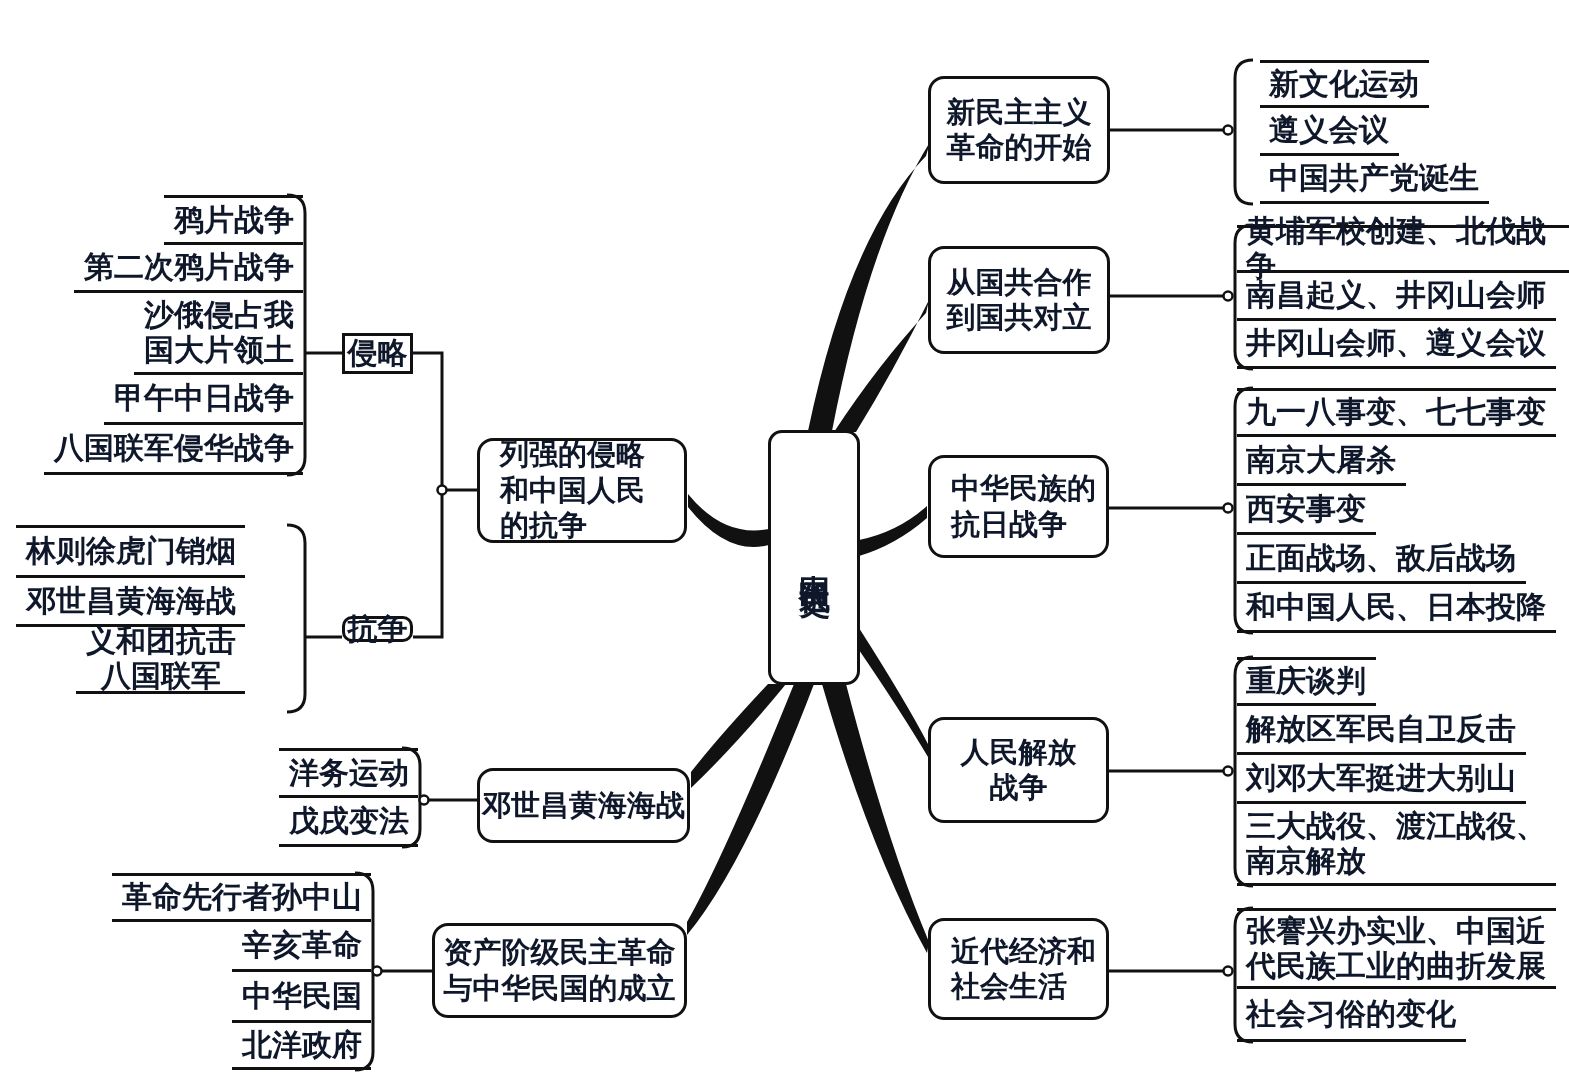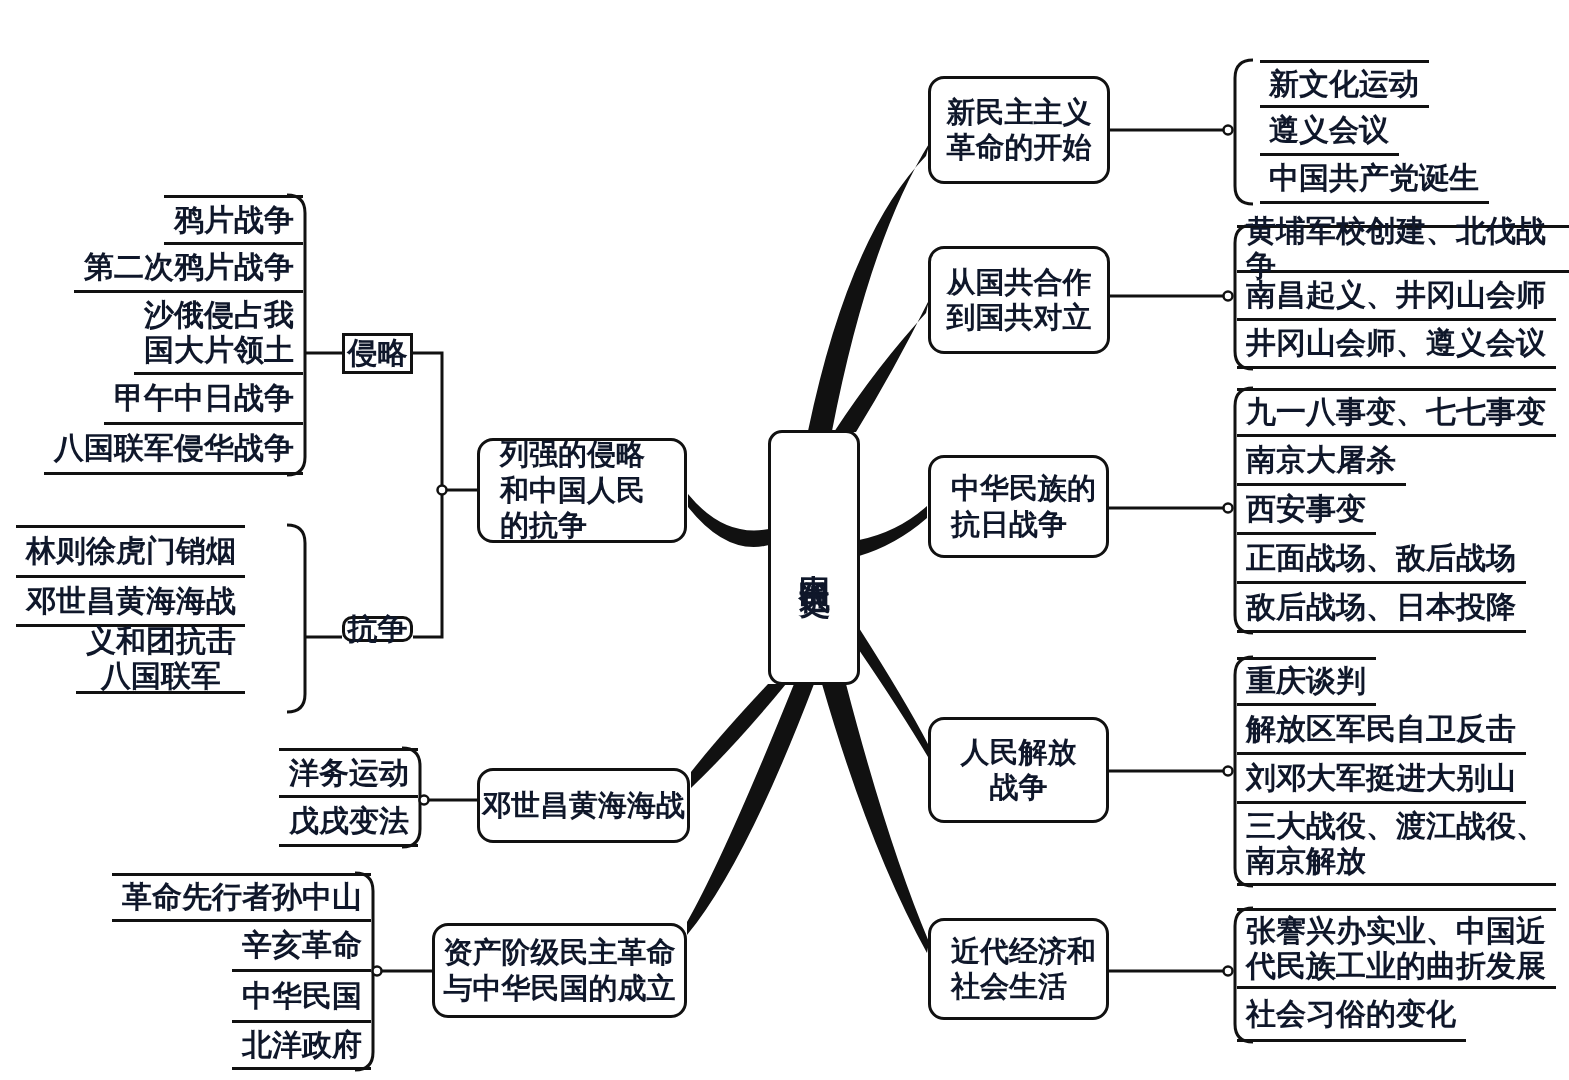--- a/index.html
+++ b/index.html
@@ -116,21 +116,21 @@
     <div class="leaf first" style="height:48px">黄埔军校创建、北伐战争</div>
     <div class="leaf" style="height:48px">南昌起义、井冈山会师</div>
     <div class="leaf" style="height:48px">井冈山会师、遵义会议</div>
   </div>
 
   <div class="leafgroup lg-r" style="left:1237px;top:388px;">
     <div class="leaf first" style="height:49px">九一八事变、七七事变</div>
     <div class="leaf" style="height:49px">南京大屠杀</div>
     <div class="leaf" style="height:49px">西安事变</div>
     <div class="leaf" style="height:49px">正面战场、敌后战场</div>
-    <div class="leaf" style="height:49px">敌后战场、日本投降</div>
+    <div class="leaf" style="height:49px">和中国人民、日本投降</div>
   </div>
 
   <div class="leafgroup lg-r" style="left:1237px;top:657px;">
     <div class="leaf first" style="height:49px">重庆谈判</div>
     <div class="leaf" style="height:49px">解放区军民自卫反击</div>
     <div class="leaf" style="height:49px">刘邓大军挺进大别山</div>
     <div class="leaf" style="height:82px">三大战役、渡江战役、
 南京解放</div>
   </div>
 

